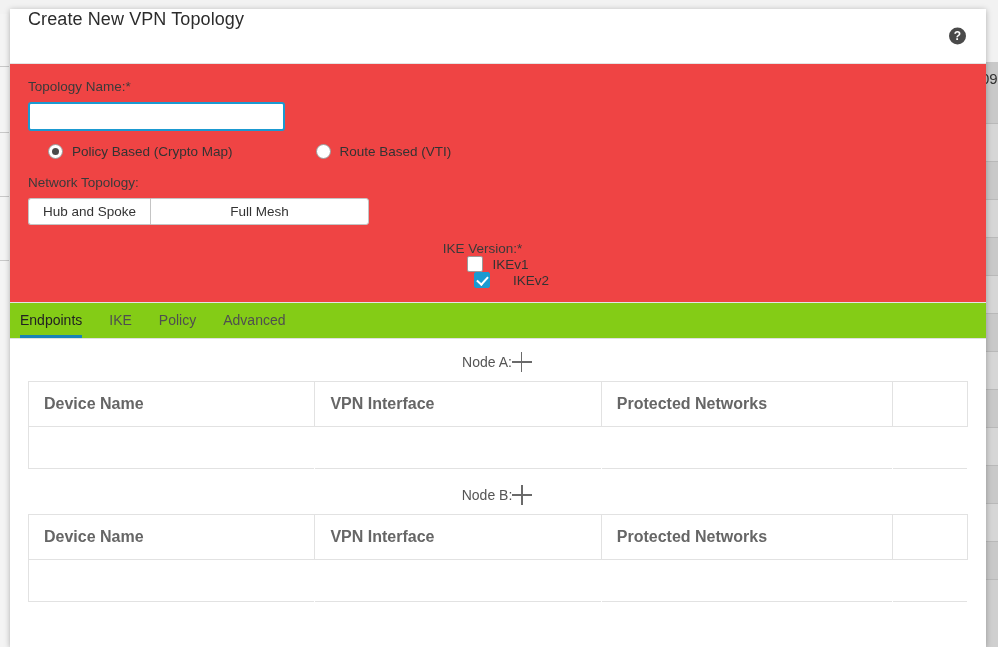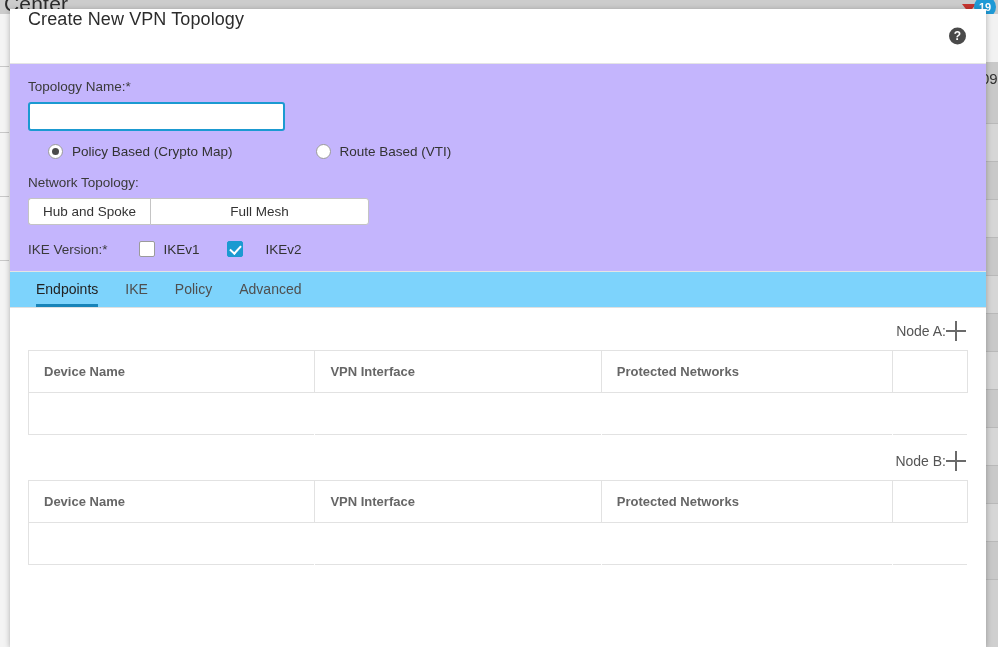--- a/index.html
+++ b/index.html
@@ -144,21 +144,21 @@
     font-size: 12px;
     font-weight: bold;
     line-height: 17px;
     text-align: center;
     cursor: pointer;
     user-select: none;
   }
 
   
   #settings-block {
-    background: #c4b5fd;
+    background: #ef4444;
     padding: 15px 18px 14px 18px;
     flex: 0 0 auto;
     border-bottom: 1px solid #e4e4e4;
   }
   .field-label {
     font-size: 13.5px;
     color: #3a3a3a;
     margin-bottom: 8px;
     display: block;
   }
@@ -246,20 +246,21 @@
     background: #1783b8;
     border-color: #1783b8;
     color: #ffffff;
   }
 
   
   #ike-version-row {
     display: flex;
     align-items: center;
     margin-top: 16px;
+    flex-direction: column;
   }
   #ike-version-label {
     font-size: 13.5px;
     color: #3a3a3a;
     margin-right: 31px;
   }
   .checkbox-option {
     display: flex;
     align-items: center;
     cursor: pointer;
@@ -291,24 +292,24 @@
     transform: rotate(42deg);
   }
   .check-label {
     font-size: 13.5px;
     color: #333333;
   }
 
   
   #tab-bar {
     flex: 0 0 auto;
-    background: #7dd3fc;
+    background: #84cc16;
     border-bottom: 1px solid #e0e0e0;
     display: flex;
-    padding: 0 26px;
+    padding: 0 10px;
     height: 36px;
     align-items: flex-end;
   }
   .tab-item {
     font-size: 14px;
     color: #4f4f4f;
     padding: 0 0 7px 0;
     margin-right: 27px;
     cursor: pointer;
     border-bottom: 3px solid transparent;
@@ -324,21 +325,21 @@
   #tab-content {
     flex: 1 1 auto;
     background: #ffffff;
     padding: 13px 18px 0 18px;
     overflow: hidden;
   }
   .node-section + .node-section { margin-top: 16px; }
   .node-header {
     display: flex;
     align-items: center;
-    justify-content: flex-end;
+    justify-content: center;
     margin-bottom: 9px;
     padding-right: 2px;
   }
   .node-title {
     font-size: 14px;
     color: #555555;
   }
   .add-icon {
     width: 20px;
     height: 20px;
@@ -357,21 +358,21 @@
     top: 0; left: 9px; height: 20px; width: 1.5px;
   }
   .node-table {
     width: 100%;
     border-collapse: collapse;
     border: 1px solid #e2e2e2;
     table-layout: fixed;
   }
   .node-table th {
     text-align: left;
-    font-size: 13px;
+    font-size: 16px;
     font-weight: bold;
     color: #666666;
     padding: 13px 0 13px 15px;
     border-right: 1px solid #e2e2e2;
     border-bottom: 1px solid #e2e2e2;
     background: #ffffff;
     white-space: nowrap;
   }
   .node-table th:last-child { border-right: none; }
   .node-table td {
@@ -382,25 +383,20 @@
   .col-device { width: 30.5%; }
   .col-vpn { width: 30.5%; }
   .col-protected { width: 31%; }
   .col-actions { width: 8%; }
 </style>
 </head>
 <body>
 
 <div id="app-background">
 
-  <div id="bg-topnav">
-    <span id="bg-app-title">Center</span>
-    <span id="bg-notif-marker"></span>
-    <span id="bg-notif-badge">19</span>
-  </div>
 
   <div id="bg-left-strip">
     <i class="bg-left-tick" style="top:52px"></i>
     <i class="bg-left-tick" style="top:118px"></i>
     <i class="bg-left-tick" style="top:182px"></i>
     <i class="bg-left-tick" style="top:246px"></i>
   </div>
 
   <div id="bg-right-panel">
     <span id="bg-right-text">09</span>

